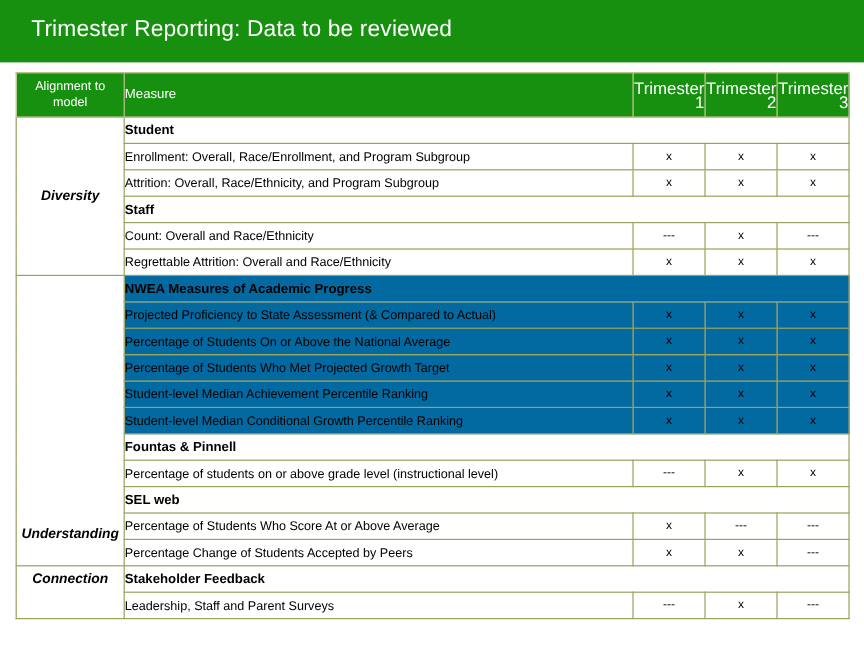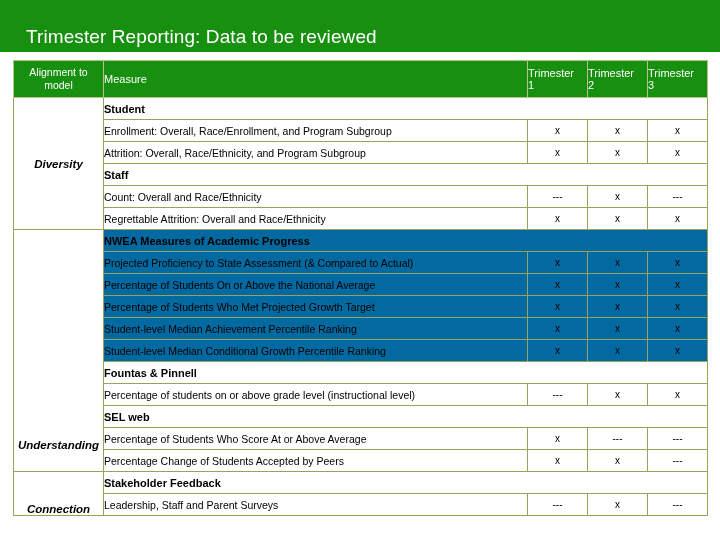--- a/index.html
+++ b/index.html
@@ -19,21 +19,21 @@
     position: absolute;
     left: 0;
     top: 0;
     width: 720px;
     height: 52px;
     background: #17900f;
   }
   #title-text {
     position: absolute;
     left: 26px;
-    top: 26px;
+    top: 14px;
     font-size: 19px;
     color: #ffffff;
     letter-spacing: 0.1px;
     white-space: nowrap;
   }
 
   
   #table-wrap {
     position: absolute;
     left: 13px;
@@ -72,37 +72,37 @@
     line-height: 13px;
     padding: 0 4px;
   }
   th.h-measure {
     text-align: left;
     font-size: 11px;
     padding-left: 9px;
     margin-left: 36px;
   }
   th.h-tri {
-    text-align: left;
-    font-size: 11px;
+    text-align: right;
+    font-size: 14px;
     line-height: 12px;
   }
 
   
   td.align-cell {
     text-align: center;
     font-weight: bold;
     font-size: 11.5px;
     background: #ffffff;
     color: #000000;
     font-style: italic;
   }
   td.align-cell.v-mid { vertical-align: middle; }
   td.align-cell.v-bot { vertical-align: bottom; padding-bottom: 20px; }
-  td.align-cell.v-botc { vertical-align: bottom; }
+  td.align-cell.v-botc { vertical-align: bottom; padding-bottom: 26px; }
 
   
   td.section {
     font-weight: bold;
     font-size: 11px;
     height: 21px;
     padding-left: 7px;
     text-align: left;
   }
   

